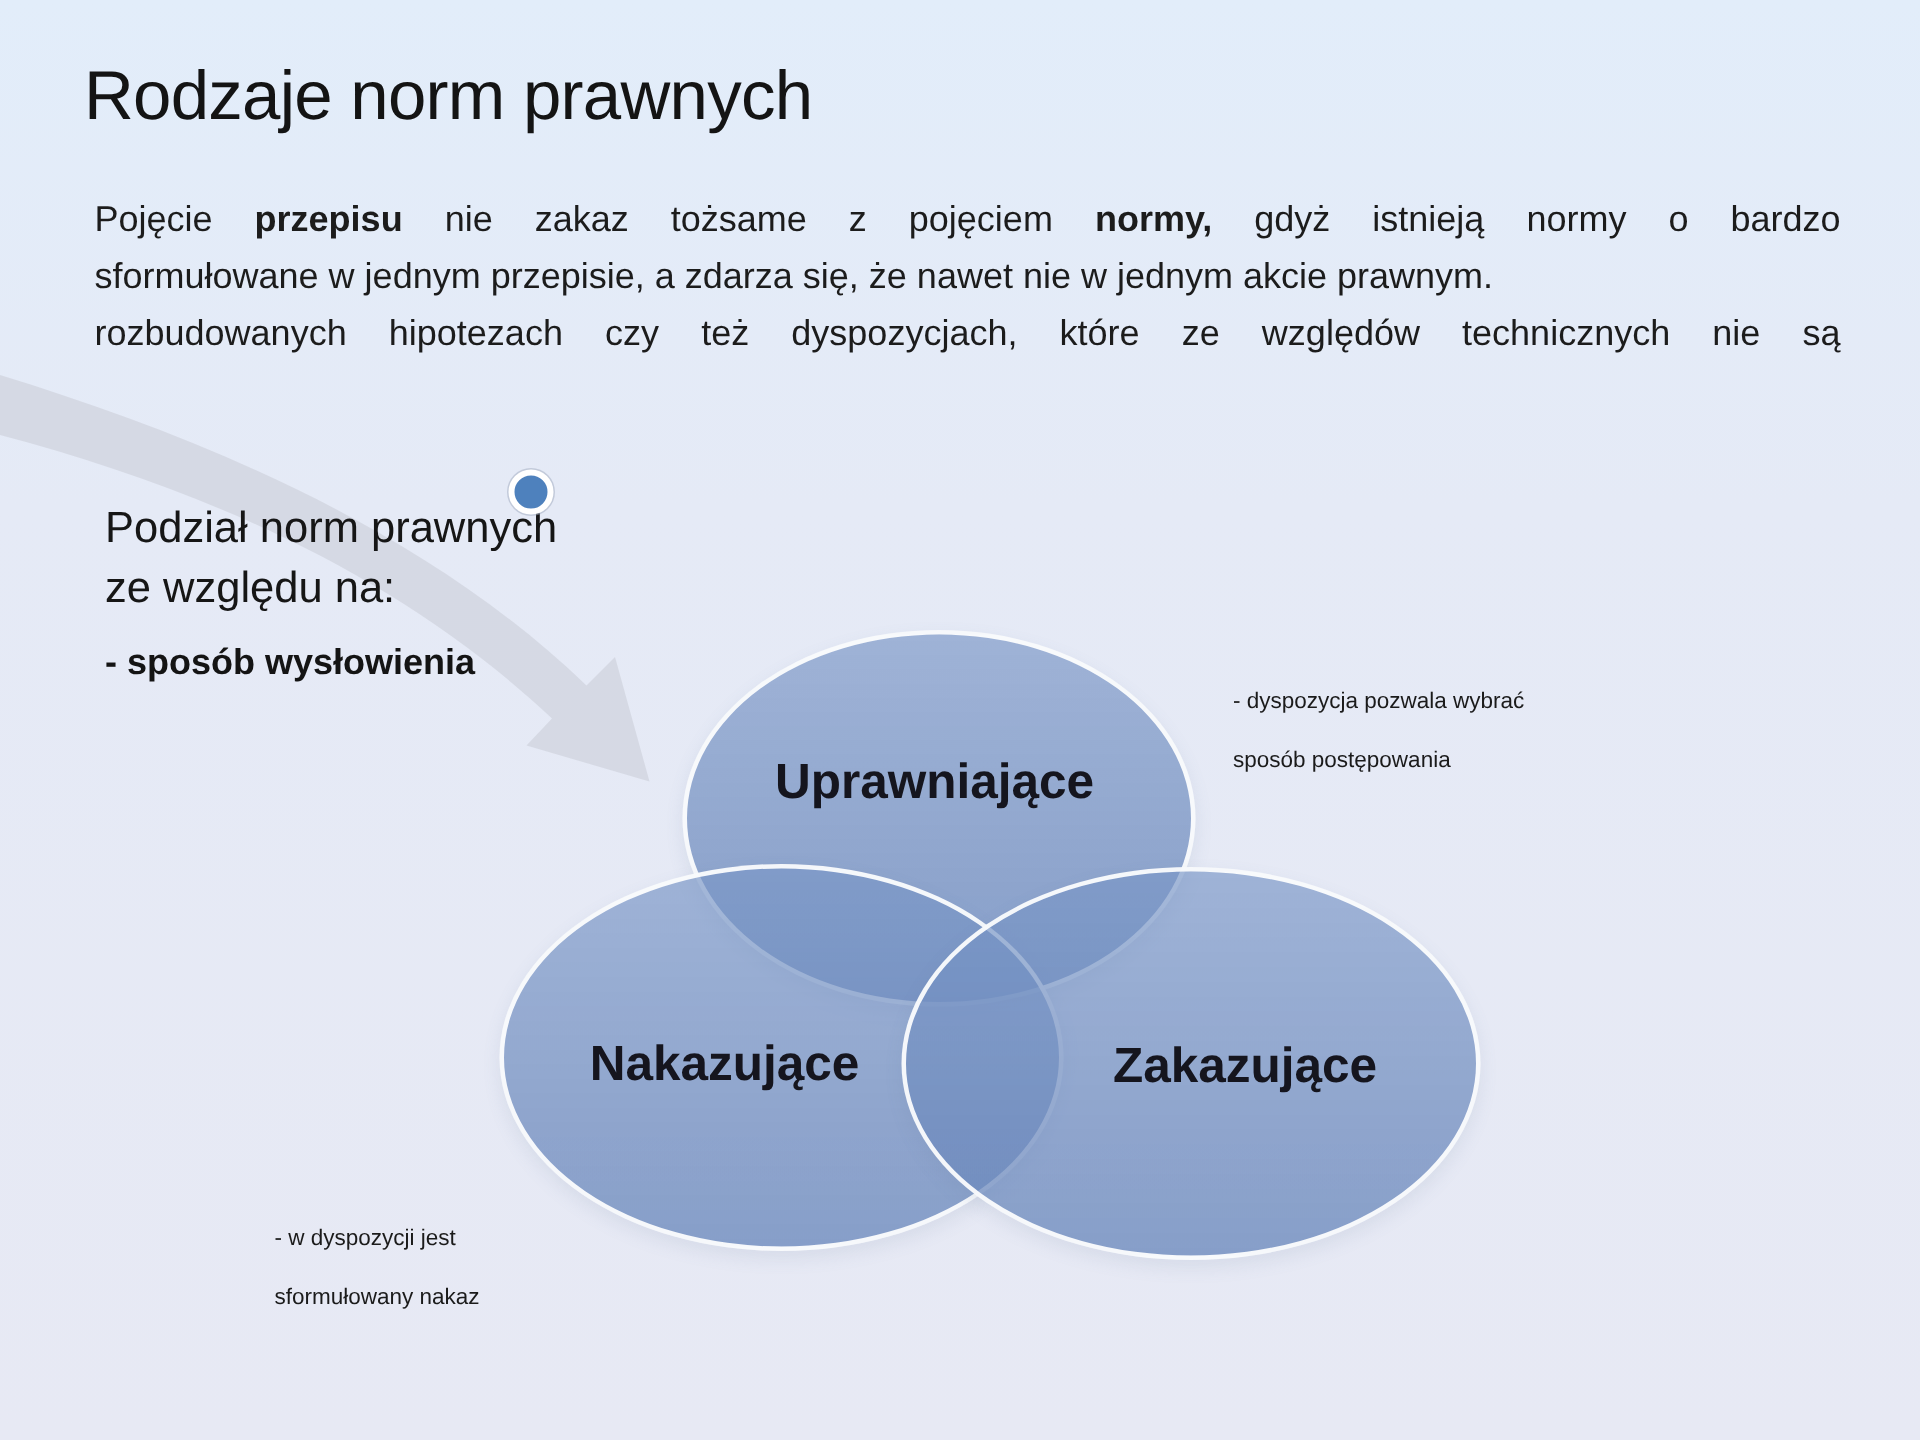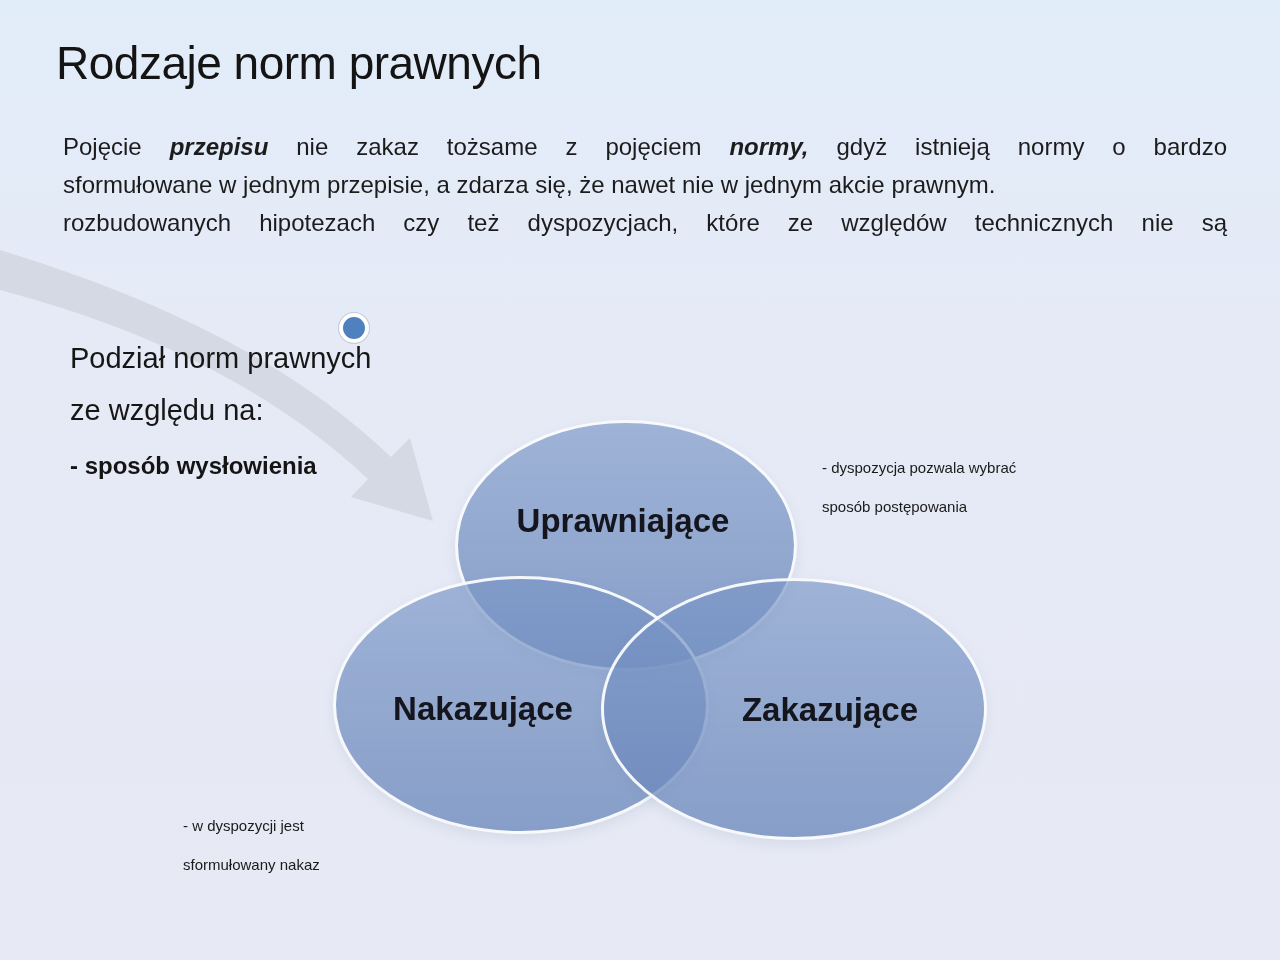--- a/index.html
+++ b/index.html
@@ -31,21 +31,21 @@
     position: absolute;
     left: 63px;
     top: 128px;
     width: 1164px;
     font-size: 24px;
     line-height: 38px;
     color: #1c1c1c;
   }
   .para-line { text-align: justify; text-align-last: justify; }
   .para-line.last { text-align-last: left; }
-  .b { font-weight: bold; font-style: italic; }
+  .b { font-weight: bold; }
 
   
   .arrow-svg { position: absolute; left: 0; top: 0; z-index: 1; }
 
   
   .dot {
     position: absolute;
     left: 339px;
     top: 313px;
     width: 22px;
@@ -59,21 +59,21 @@
 
   
   .division {
     position: absolute;
     left: 70px;
     top: 332px;
     z-index: 2;
   }
   .division-heading {
     font-size: 29px;
-    line-height: 52px;
+    line-height: 40px;
     white-space: pre-line;
     color: #161616;
   }
   .division-criterion {
     margin-top: 16px;
     font-size: 24px;
     font-weight: bold;
     color: #141414;
   }
 

